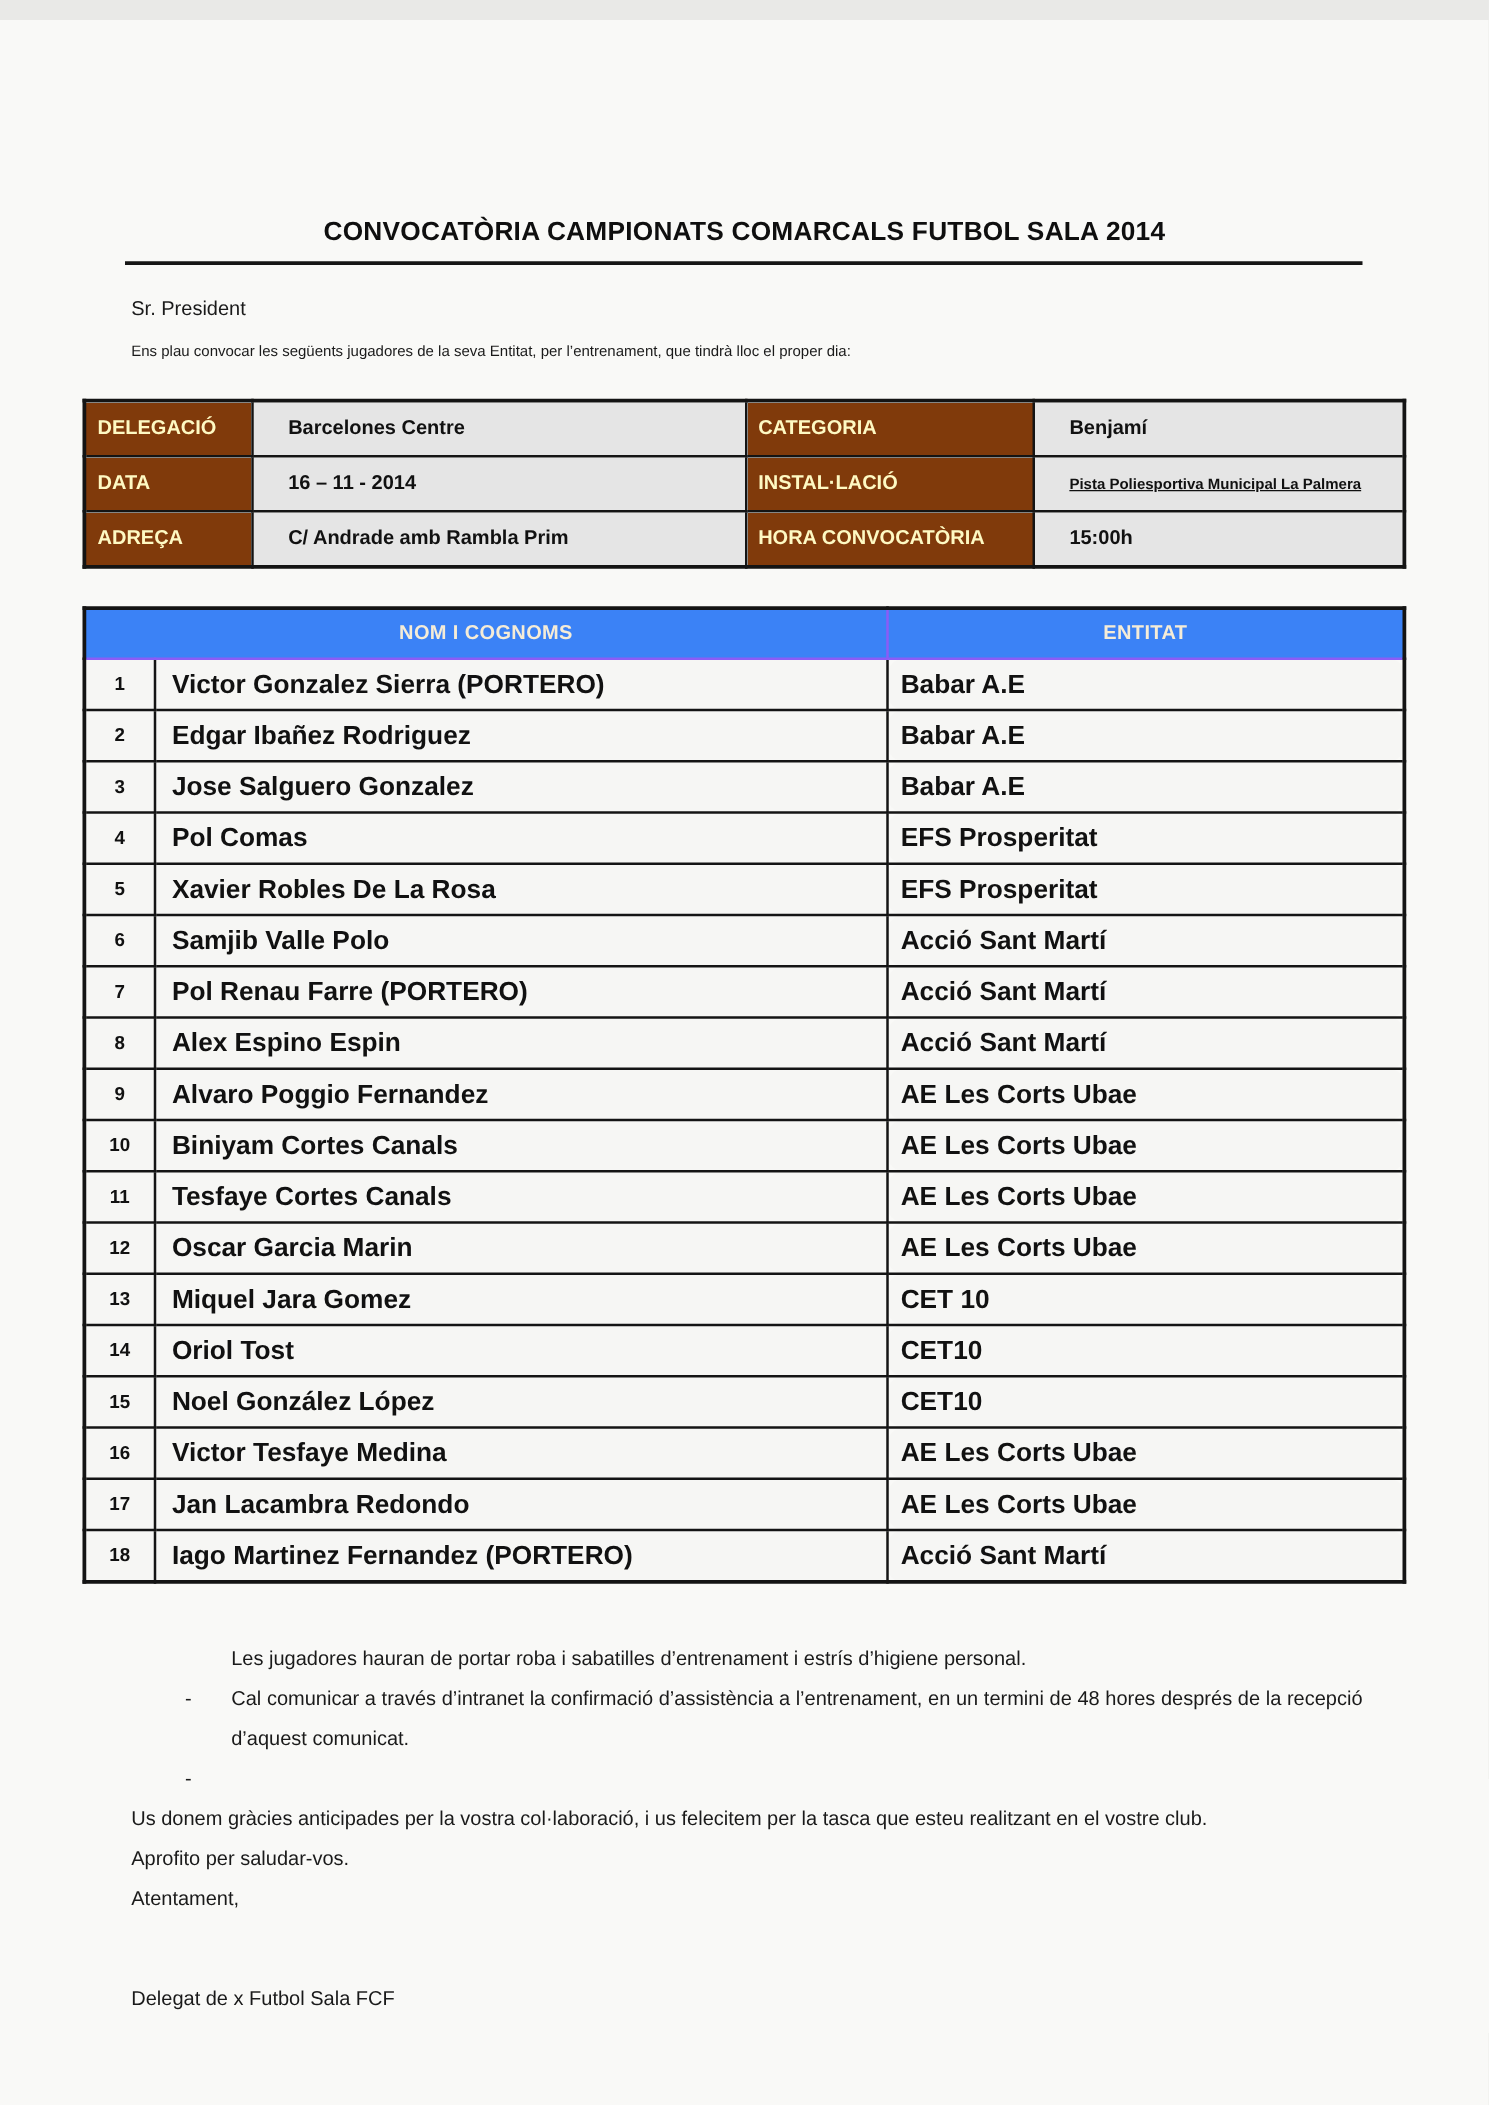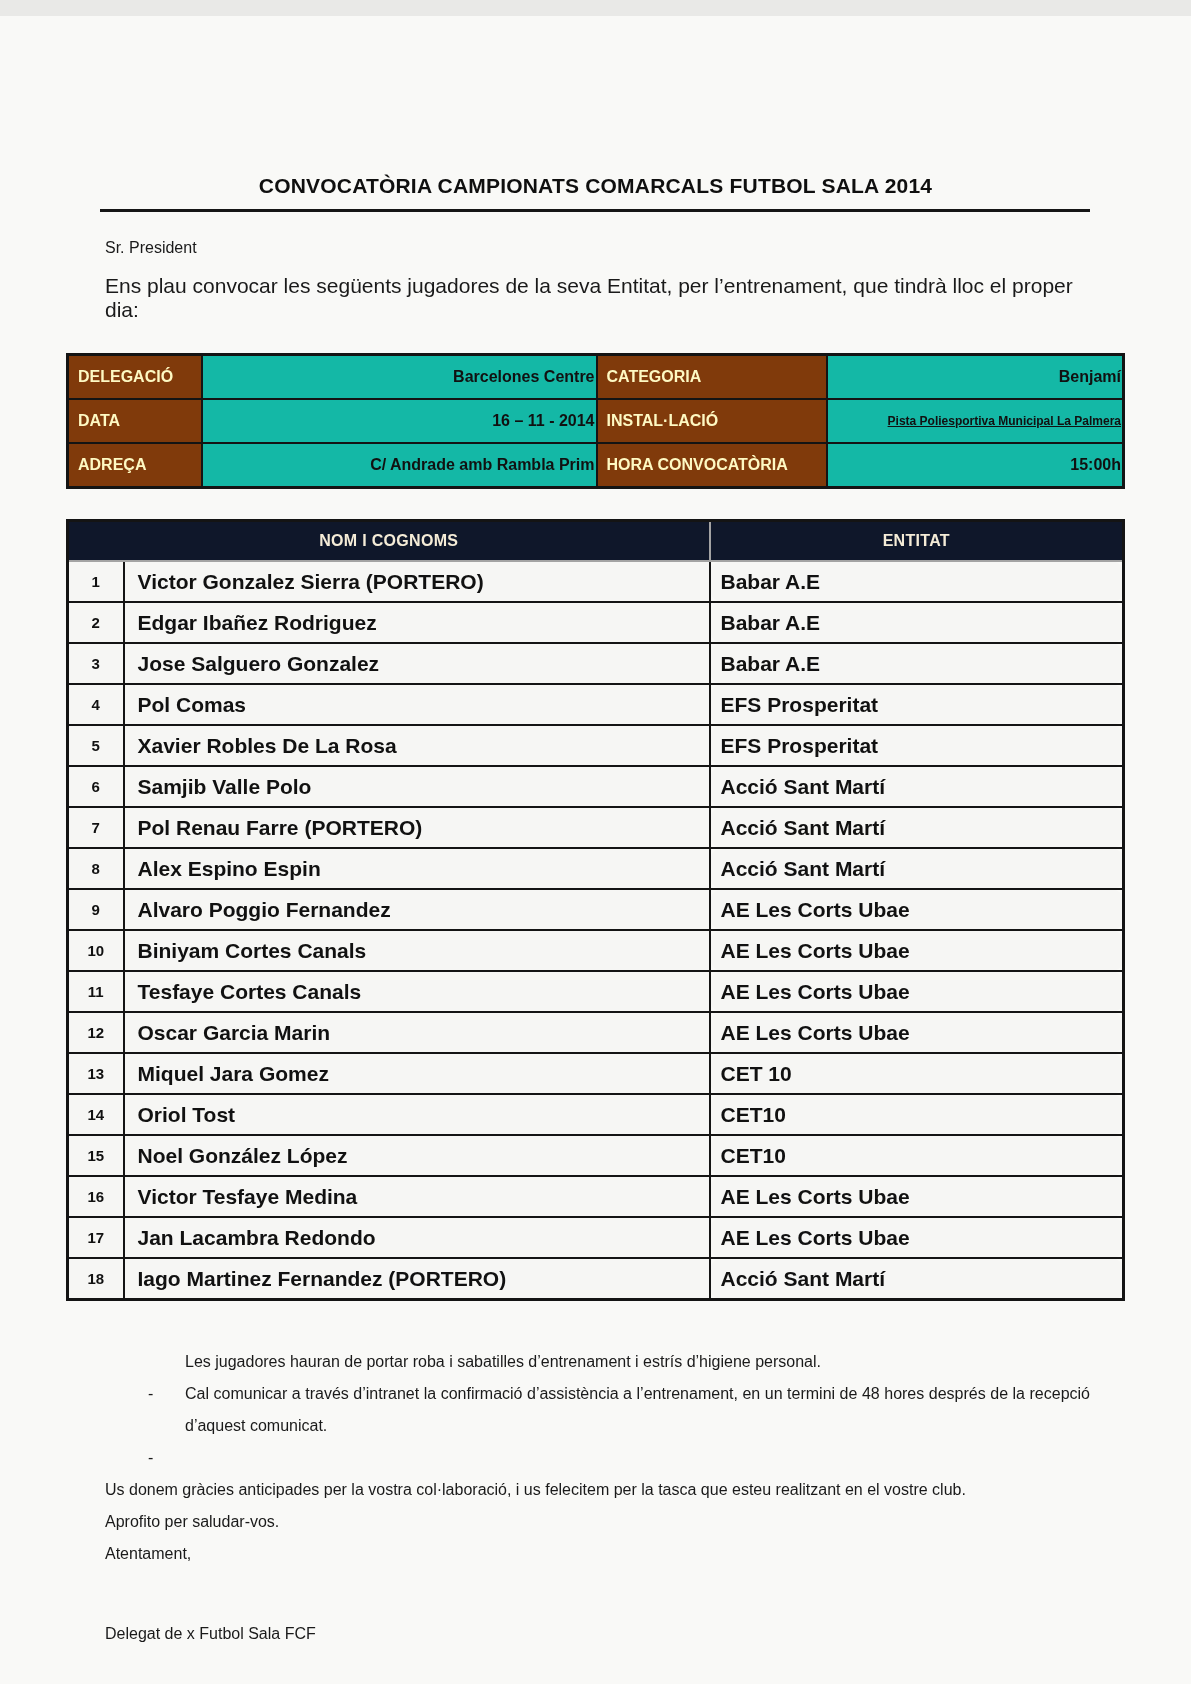--- a/index.html
+++ b/index.html
@@ -19,21 +19,21 @@
     font-weight:bold;
     letter-spacing:.2px;
     color:#0f0f0f;
   }
   .title-rule{
     margin:11px 101px 0 100px;
     border-top:3px solid #161616;
     height:0;
   }
   .salutation{margin:27px 100px 0 105px;font-size:16px;}
-  .intro{margin:17px 100px 0 105px;font-size:21px;}
+  .intro{margin:17px 100px 0 105px;font-size:12px;}
   p{margin:0;}
 
   
   table{border-collapse:collapse;table-layout:fixed;}
   .info-table{
     margin:31px 0 0 66px;
     width:1056px;
     border:3px solid #141414;
   }
   .info-table td{
@@ -43,43 +43,43 @@
     white-space:nowrap;
   }
   .info-table td.lbl{
     background:#803a0b;
     color:#fef9c3;
     font-weight:bold;
     font-size:16px;
     padding:0 0 0 9px;
   }
   .info-table td.val{
-    background:#14b8a6;
+    background:#e5e5e5;
     color:#111;
     font-weight:bold;
     font-size:16px;
-    text-align:right;
+    text-align:left;
     padding-left:28px;
   }
   .info-table td.val.small{font-size:12px;text-decoration:underline;}
 
   
   .players-table{
     margin:30px 0 0 66px;
     width:1056px;
     border:3px solid #141414;
   }
   .players-table th{
-    background:#0f172a;
+    background:#3b82f6;
     color:#f5ecd7;
     font-weight:bold;
     font-size:16px;
     text-align:center;
     height:36px;
-    border:2px solid #a3a3a3;
+    border:2px solid #8b5cf6;
     letter-spacing:.3px;
   }
   .players-table td{
     border:2px solid #141414;
     background:#f6f6f4;
     height:37px;
     font-size:21px;
     font-weight:bold;
     color:#111;
     overflow:hidden;

